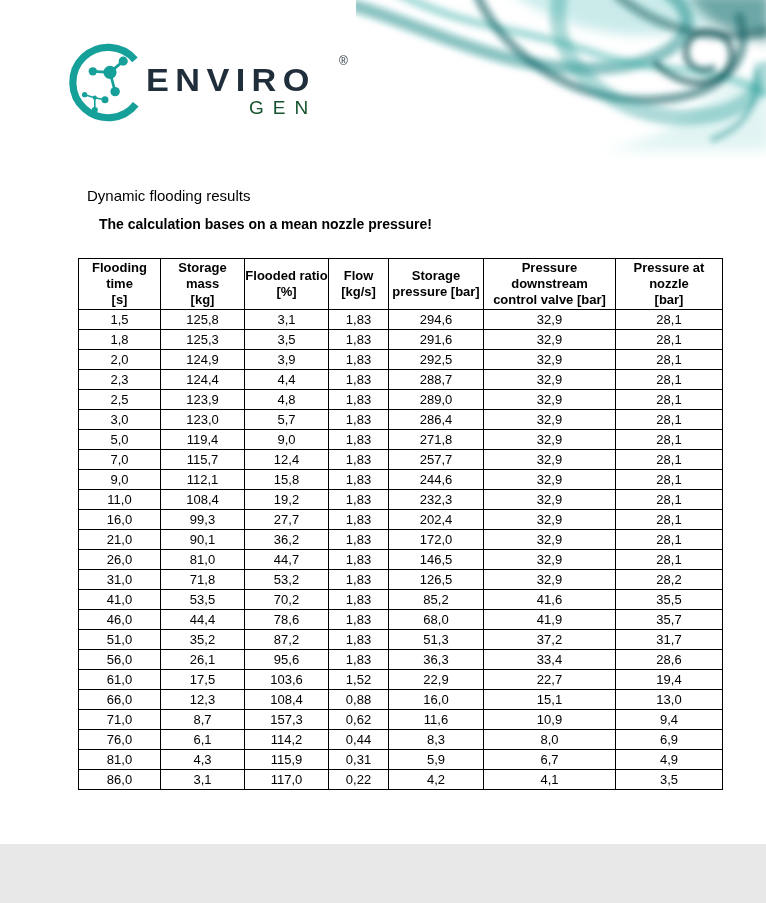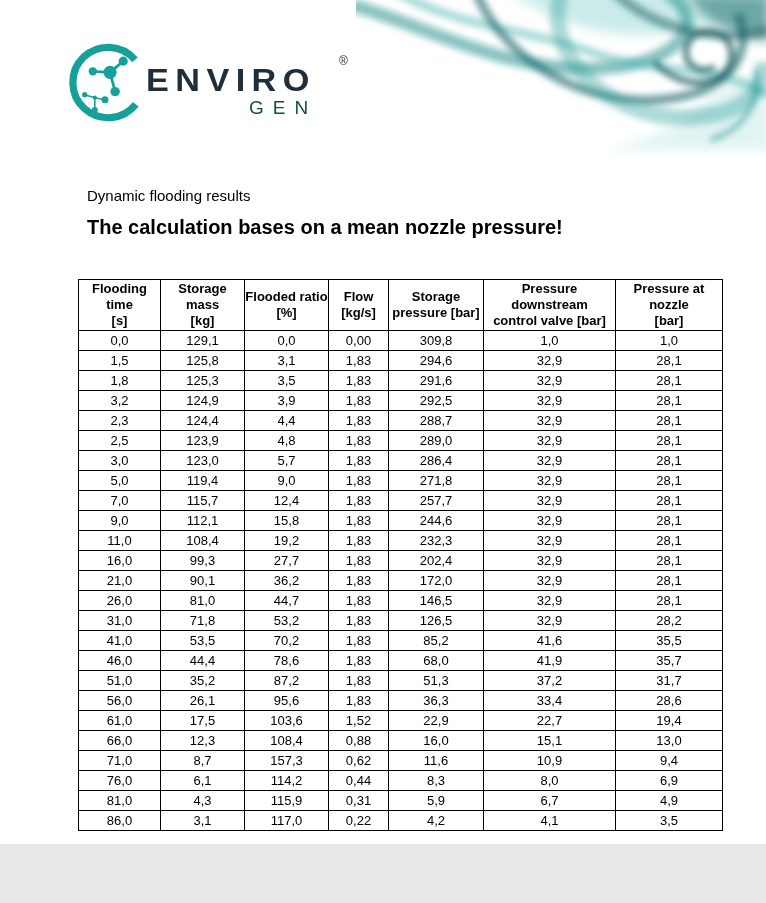--- a/index.html
+++ b/index.html
@@ -16,24 +16,24 @@
     position:absolute;left:146px;top:62px;
     font-size:32px;font-weight:700;letter-spacing:6px;color:#1f2e3a;
     transform:scaleX(1.07);transform-origin:left top;white-space:nowrap;
   }
   .reg{position:absolute;left:339px;top:54px;font-size:12px;color:#1f2e3a;font-weight:400;}
   .subbrand{
     position:absolute;left:213px;top:97px;
     font-size:19px;font-weight:400;letter-spacing:9px;color:#14532d;white-space:nowrap;margin-left:36px;
   }
   .title{position:absolute;left:87px;top:187px;font-size:15px;font-weight:400;}
-  .subtitle{position:absolute;left:87px;top:216px;font-size:20px;font-weight:700;}
+  .subtitle{position:absolute;left:99px;top:216px;font-size:14px;font-weight:700;}
   
   .tbl-wrap{position:absolute;left:78px;top:258px;}
-  table{border-collapse:collapse;table-layout:fixed;font-family:"Liberation Sans",sans-serif;margin-top:21px;}
+  table{border-collapse:collapse;table-layout:fixed;font-family:"Liberation Sans",sans-serif;}
   col.c1{width:82px}col.c2{width:84px}col.c3{width:84px}col.c4{width:60px}
   col.c5{width:95px}col.c6{width:132px}col.c7{width:107px}
   th,td{border:1px solid #000;text-align:center;padding:0;font-size:13px;}
   th{font-weight:700;height:36px;vertical-align:middle;line-height:16px;padding:1px 0;}
   td{height:19px;vertical-align:middle;}
   .footer{position:absolute;left:87px;top:857px;font-size:20px;margin-left:14px;}
   .footer .val{margin-left:6px;}
 </style>
 </head>
 <body>
@@ -140,48 +140,39 @@
               <div>control valve [bar]</div>
             </th>
             <th>
               <div>Pressure at nozzle</div>
               <div>[bar]</div>
             </th>
           </tr>
       </thead>
       <tbody id="table-body">
           <tr>
-            <td>0,0</td>
-            <td>129,1</td>
-            <td>0,0</td>
-            <td>0,00</td>
-            <td>309,8</td>
-            <td>1,0</td>
-            <td>1,0</td>
-          </tr>
-          <tr>
             <td>1,5</td>
             <td>125,8</td>
             <td>3,1</td>
             <td>1,83</td>
             <td>294,6</td>
             <td>32,9</td>
             <td>28,1</td>
           </tr>
           <tr>
             <td>1,8</td>
             <td>125,3</td>
             <td>3,5</td>
             <td>1,83</td>
             <td>291,6</td>
             <td>32,9</td>
             <td>28,1</td>
           </tr>
           <tr>
-            <td>3,2</td>
+            <td>2,0</td>
             <td>124,9</td>
             <td>3,9</td>
             <td>1,83</td>
             <td>292,5</td>
             <td>32,9</td>
             <td>28,1</td>
           </tr>
           <tr>
             <td>2,3</td>
             <td>124,4</td>

